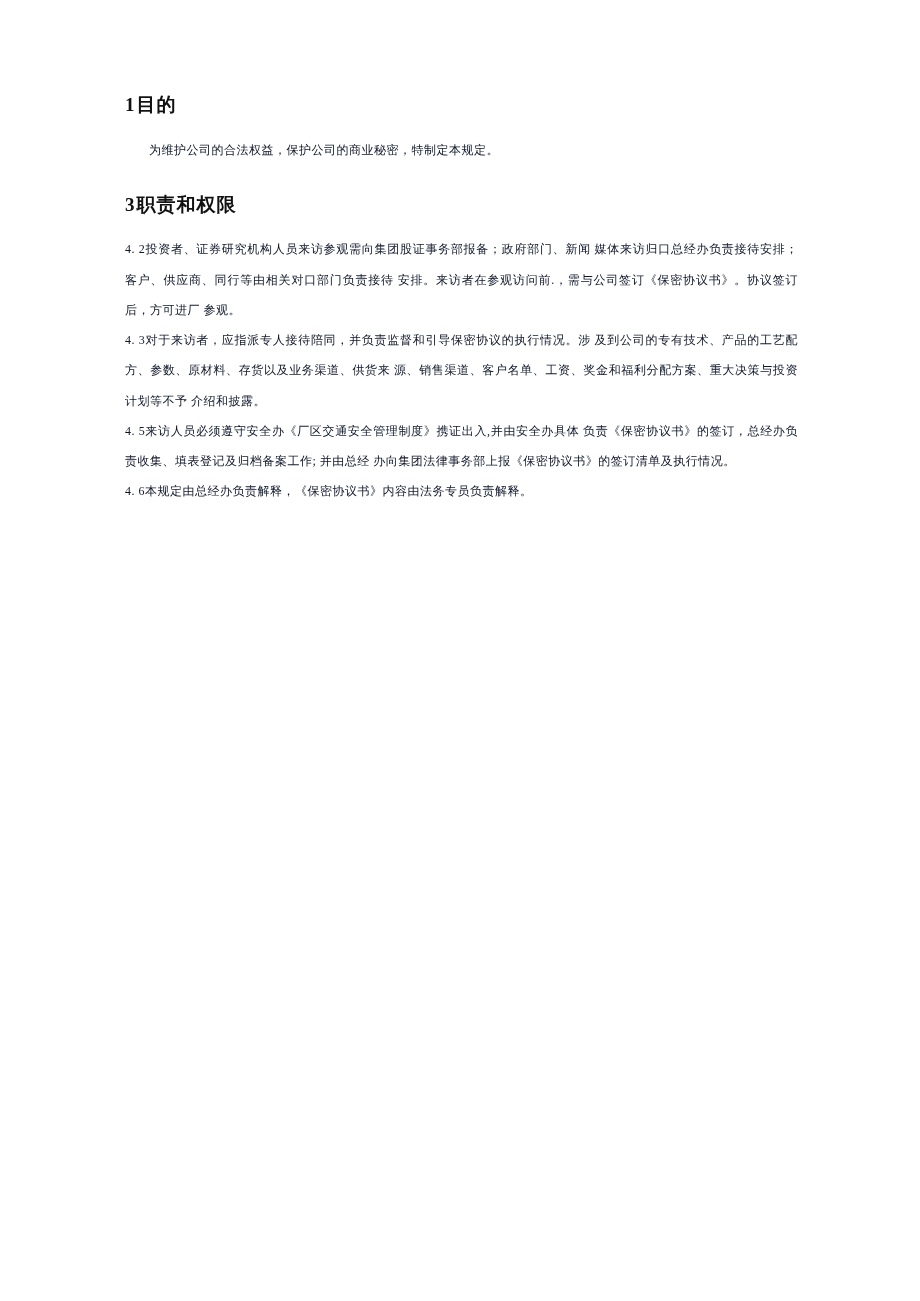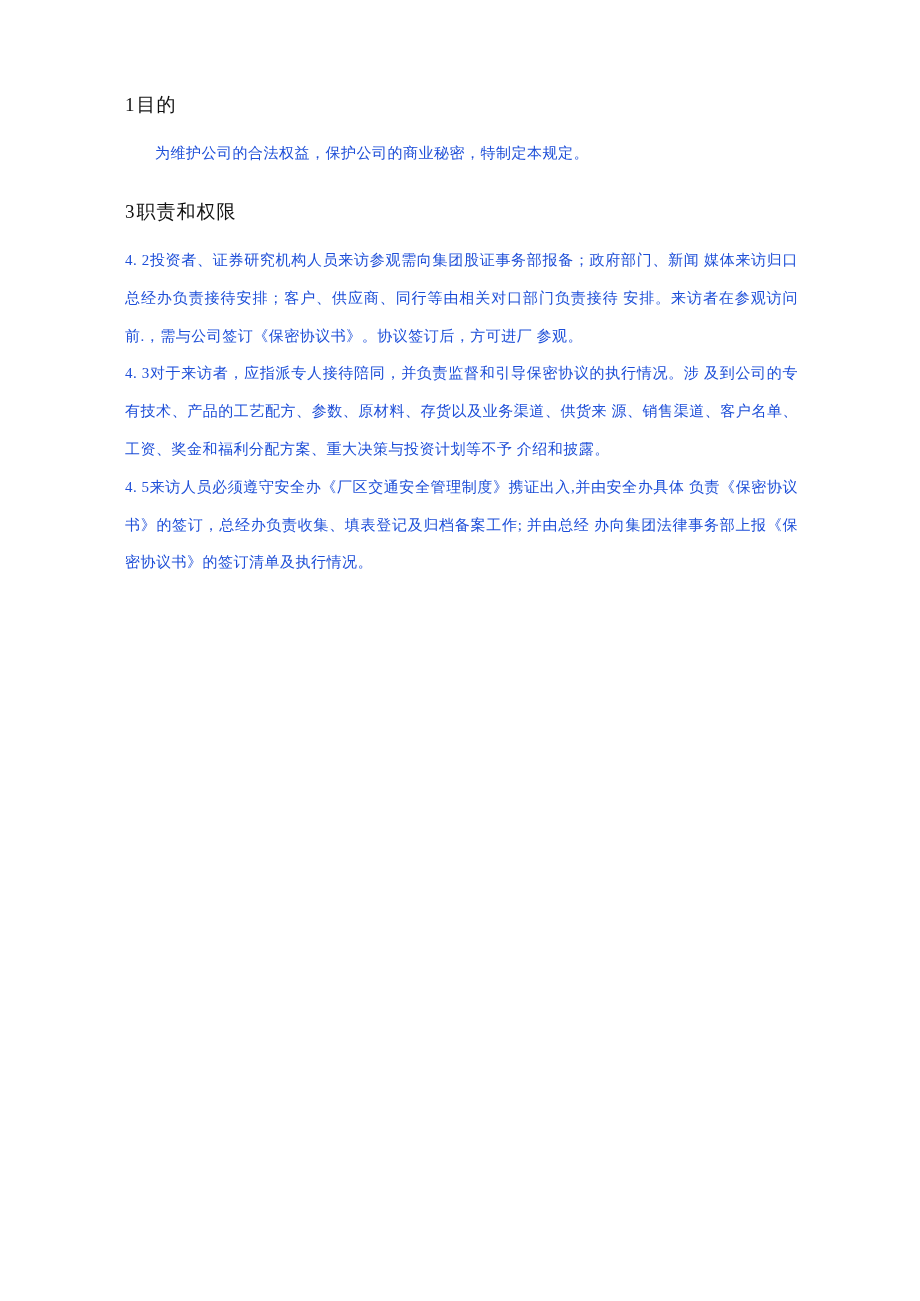--- a/index.html
+++ b/index.html
@@ -12,34 +12,34 @@
     color: #111111;
   }
   .doc-page {
     width: 920px;
     min-height: 1301px;
     padding: 92px 122px 120px 125px;
     background: #ffffff;
   }
   .doc-heading {
     font-size: 19px;
-    font-weight: 400;
+    font-weight: 700;
     letter-spacing: 1px;
     line-height: 1.4;
     margin-top: 27px;
     margin-bottom: 16px;
     color: #111111;
   }
   .doc-heading:first-child { margin-top: 0; }
   .doc-heading .num { font-family: "Liberation Serif", serif; margin-right: 1px; }
   .doc-para {
-    font-size: 15px;
+    font-size: 12px;
     line-height: 2.52;
     text-align: justify;
-    color: #1d4ed8;
+    color: #0f172a;
     letter-spacing: 0.5px;
   }
   .doc-para.indent { text-indent: 2em; }
   .doc-para + .doc-para { margin-top: 0; }
   .doc-heading + .doc-para { margin-top: 4px; }
   .spaced-after-heading { margin-top: 10px; }
 </style>
 </head>
 <body>
 
@@ -51,14 +51,15 @@
 
 
 
   <h2 class="doc-heading"><span class="num">3</span><span>职责和权限</span></h2>
 
 
 
   <p class="doc-para">4. 2投资者、证券研究机构人员来访参观需向集团股证事务部报备；政府部门、新闻 媒体来访归口总经办负责接待安排；客户、供应商、同行等由相关对口部门负责接待 安排。来访者在参观访问前.，需与公司签订《保密协议书》。协议签订后，方可进厂 参观。</p>
   <p class="doc-para">4. 3对于来访者，应指派专人接待陪同，并负责监督和引导保密协议的执行情况。涉 及到公司的专有技术、产品的工艺配方、参数、原材料、存货以及业务渠道、供货来 源、销售渠道、客户名单、工资、奖金和福利分配方案、重大决策与投资计划等不予 介绍和披露。</p>
   <p class="doc-para">4. 5来访人员必须遵守安全办《厂区交通安全管理制度》携证出入,并由安全办具体 负责《保密协议书》的签订，总经办负责收集、填表登记及归档备案工作; 并由总经 办向集团法律事务部上报《保密协议书》的签订清单及执行情况。</p>
+  <p class="doc-para">4. 6本规定由总经办负责解释，《保密协议书》内容由法务专员负责解释。</p>
 
 </div>
 
 </body></html>

